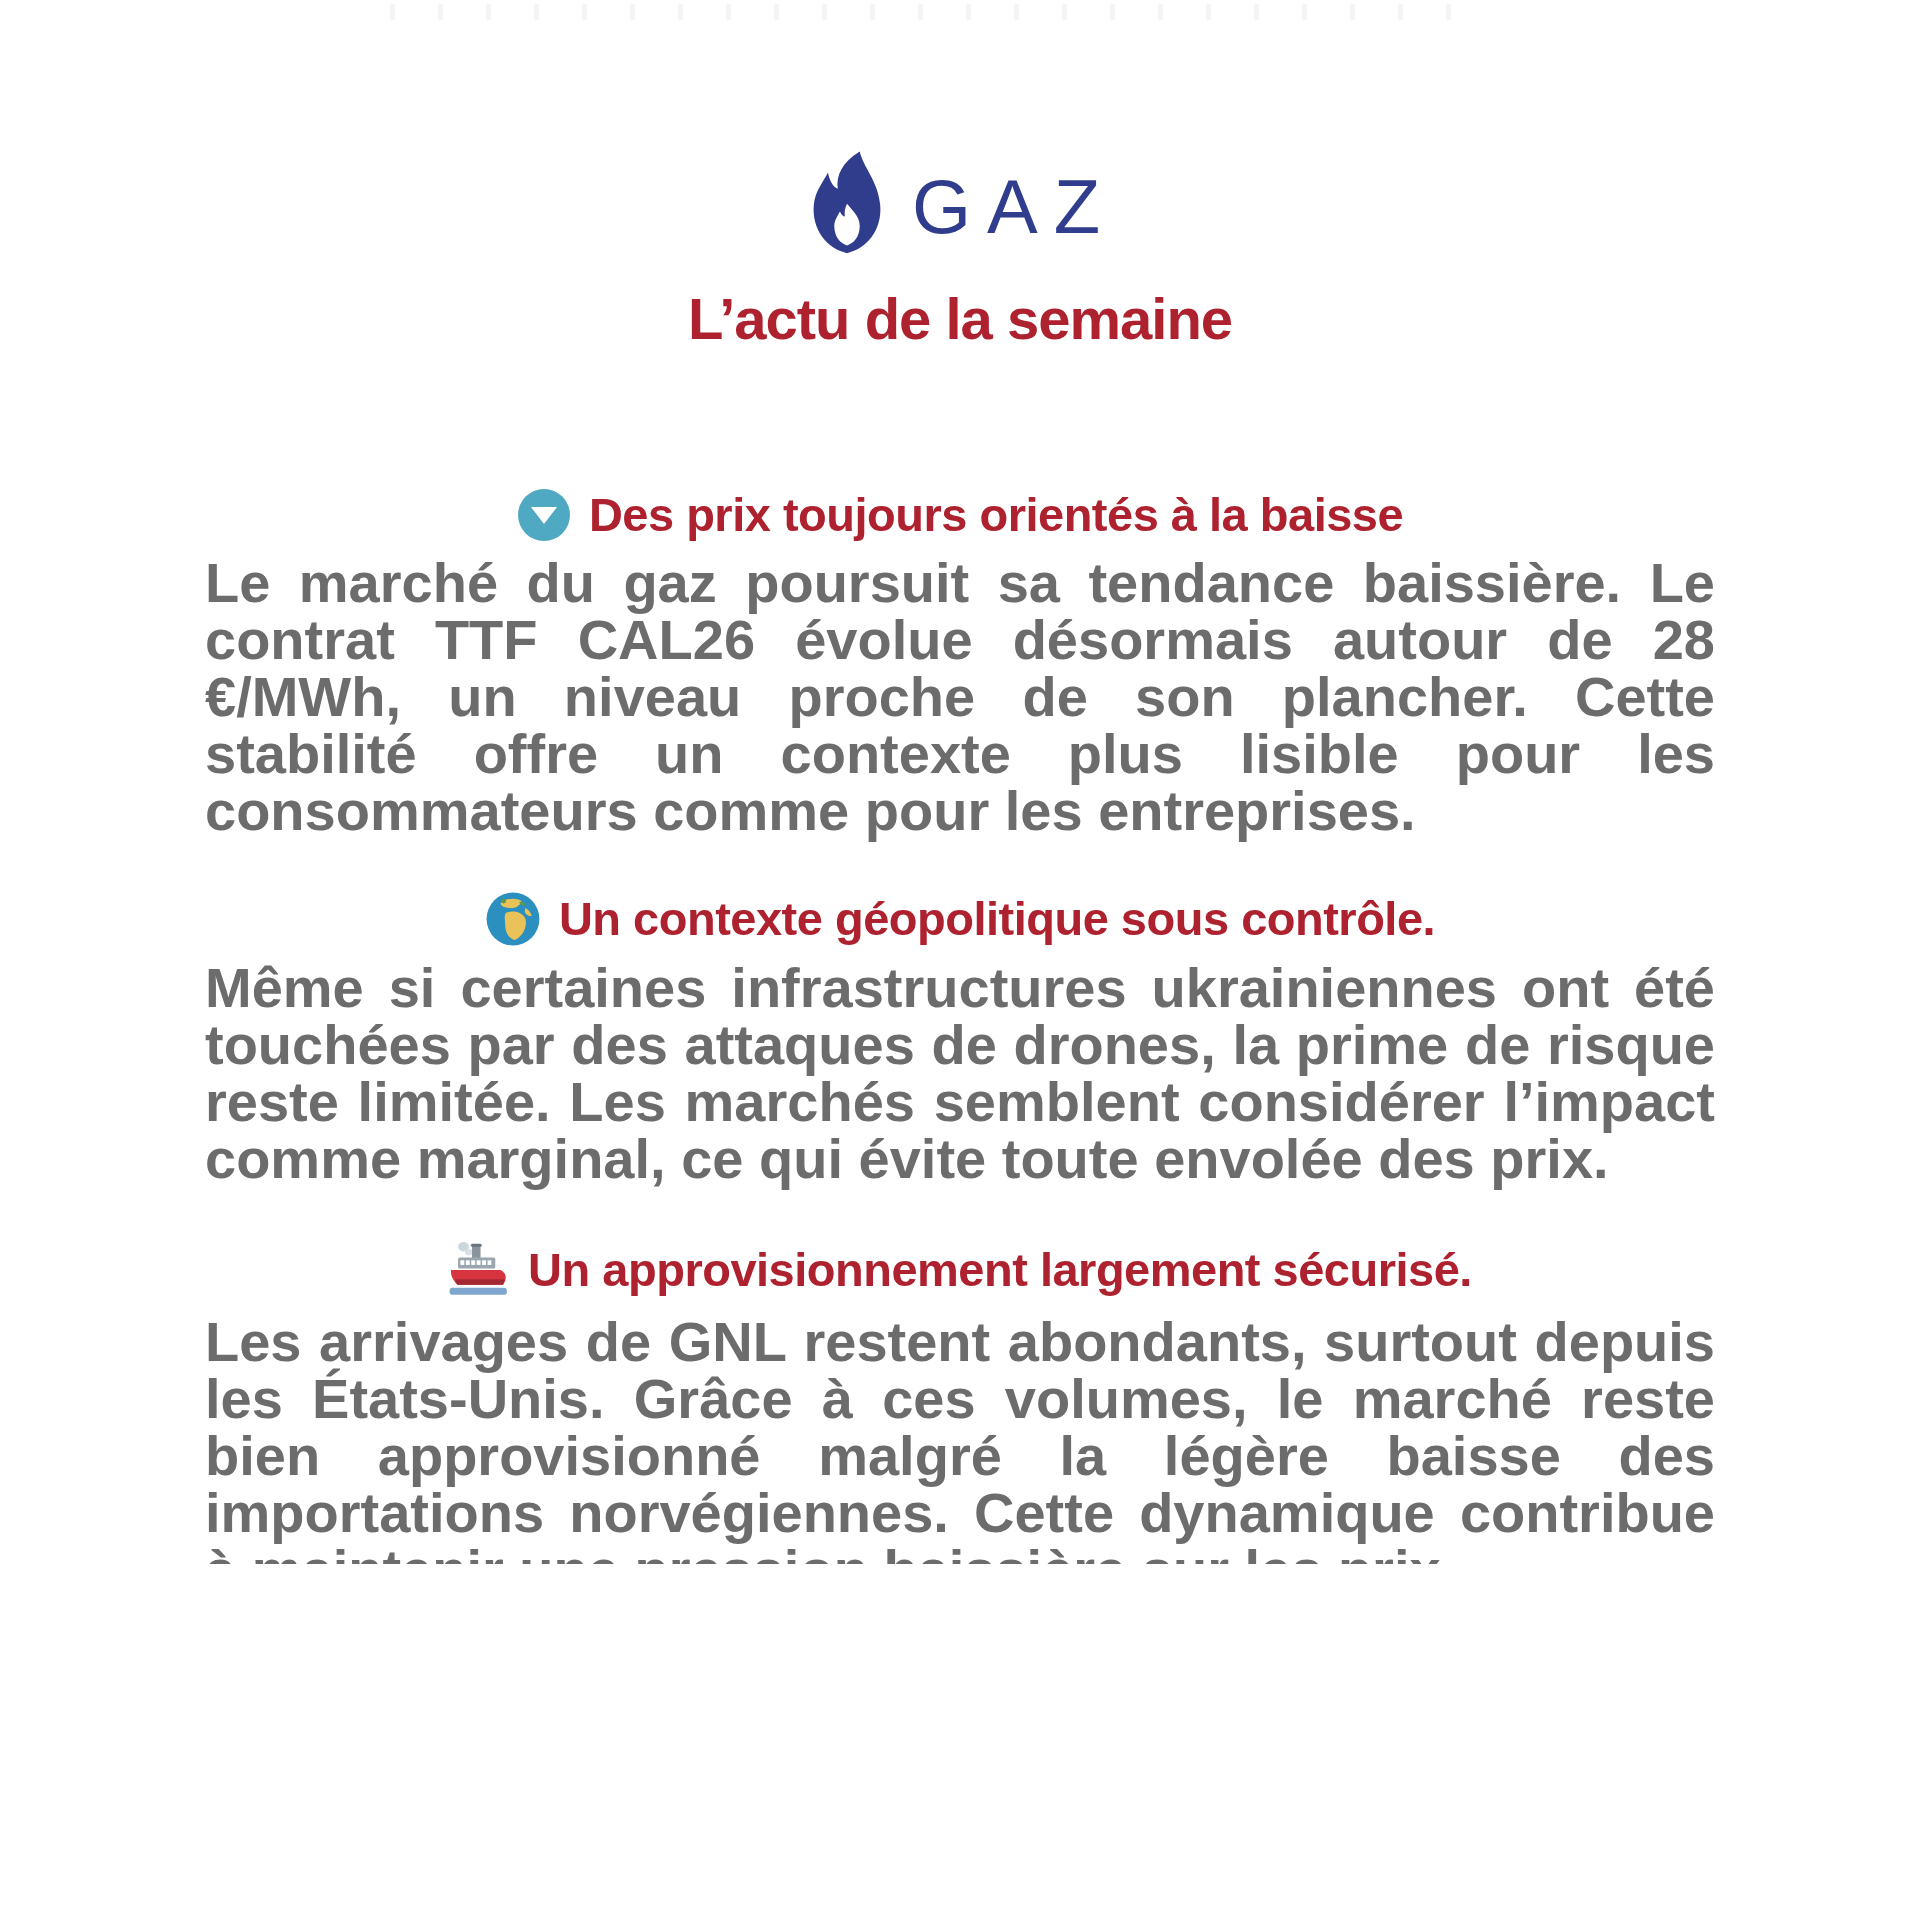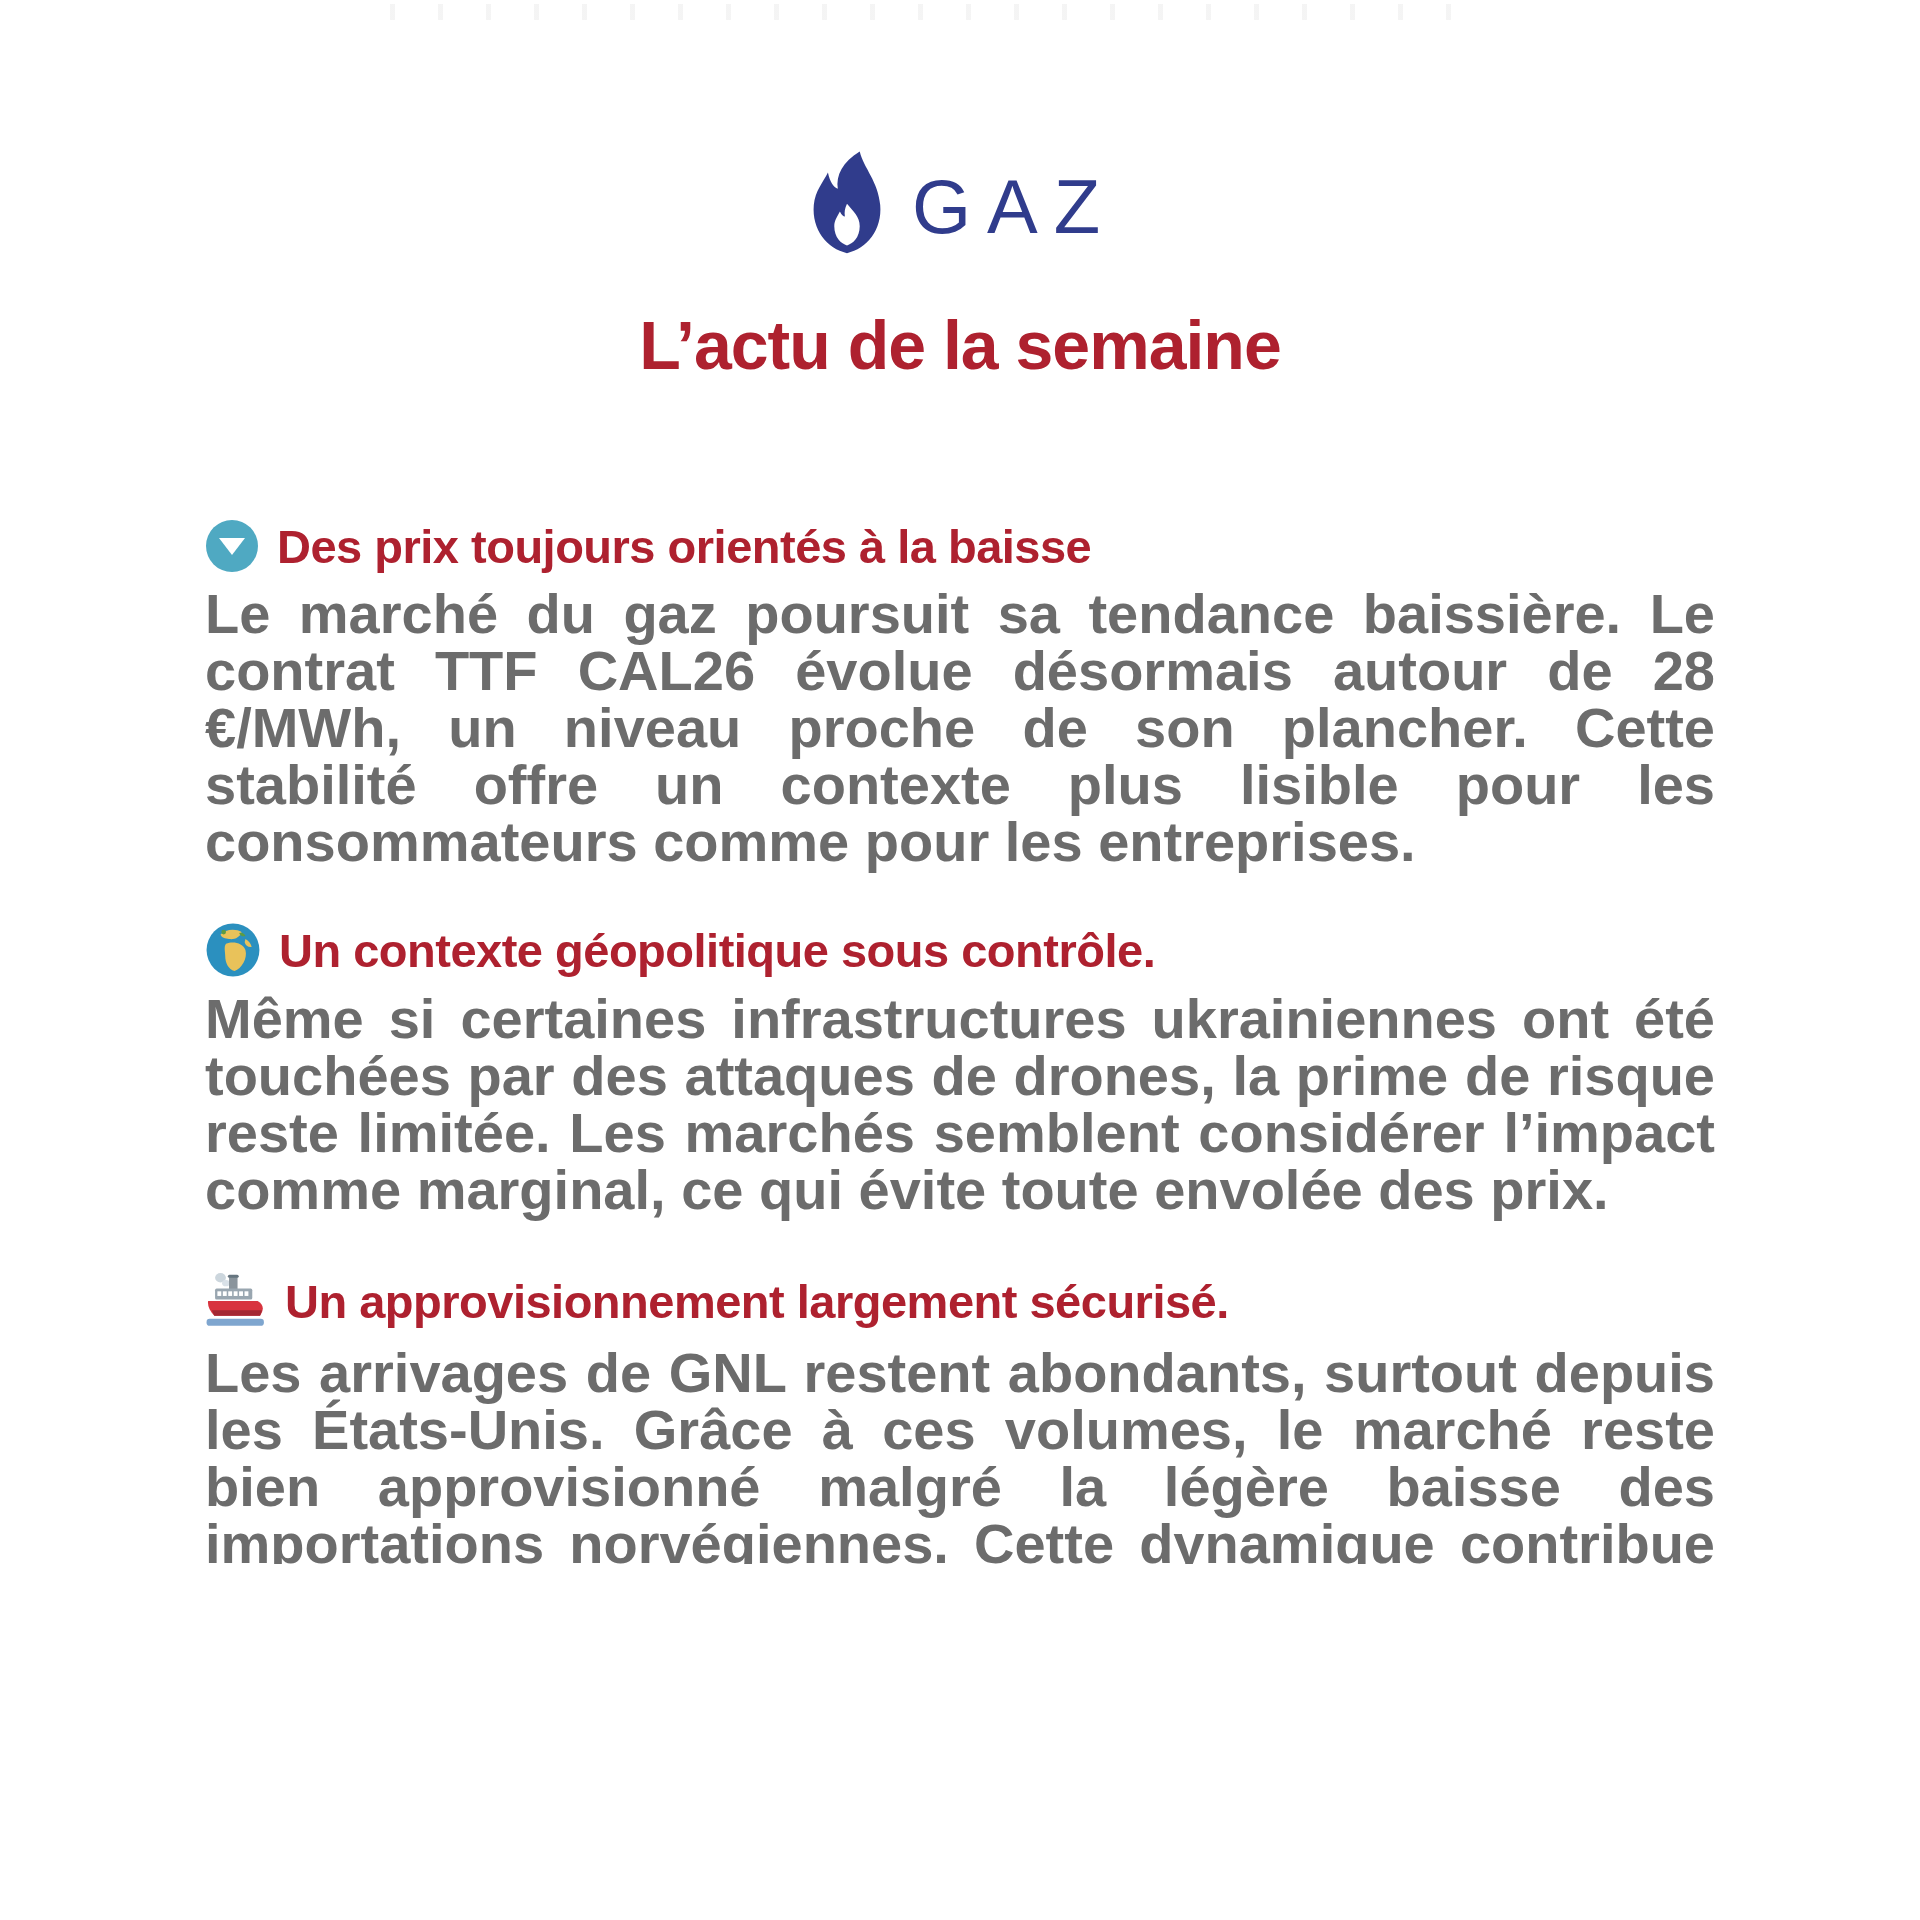--- a/index.html
+++ b/index.html
@@ -31,36 +31,37 @@
   .flame{width:86px;height:106px;display:block;}
   .logo-text{
     font-size:76px;
     font-weight:200;
     letter-spacing:16px;
     color:var(--navy);
     line-height:1;
     transform:translateY(4px);
   }
   .main-title{
-    margin-top:54px;
+    margin-top:33px;
     text-align:center;
-    font-size:68px;
+    font-size:58px;
     font-weight:bold;
     letter-spacing:-1px;
     color:var(--red);
     line-height:1.05;
   }
   .content{
     padding:0 205px;
     margin-top:138px;
   }
   .section{margin-bottom:52px;}
   .section-heading{
     display:flex;align-items:center;gap:18px;
     margin-bottom:12px;
+    justify-content:center;
   }
   .section-heading .icon{flex:0 0 auto;display:block;}
   .heading-text{
     font-size:47px;
     font-weight:bold;
     letter-spacing:-0.5px;
     color:var(--red);
     line-height:1.1;
   }
   .section-body{

